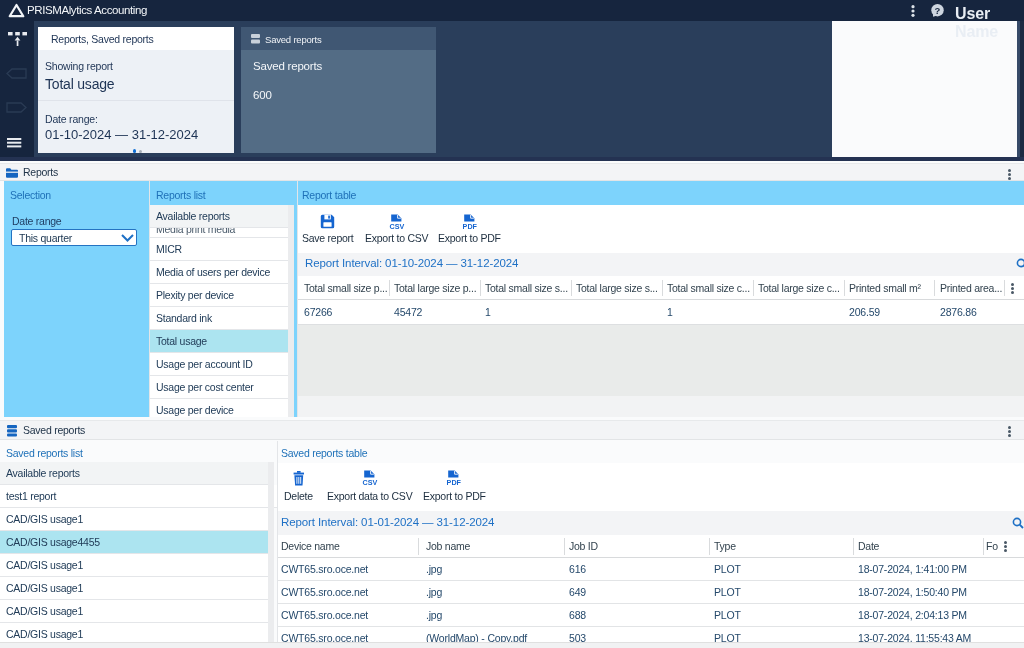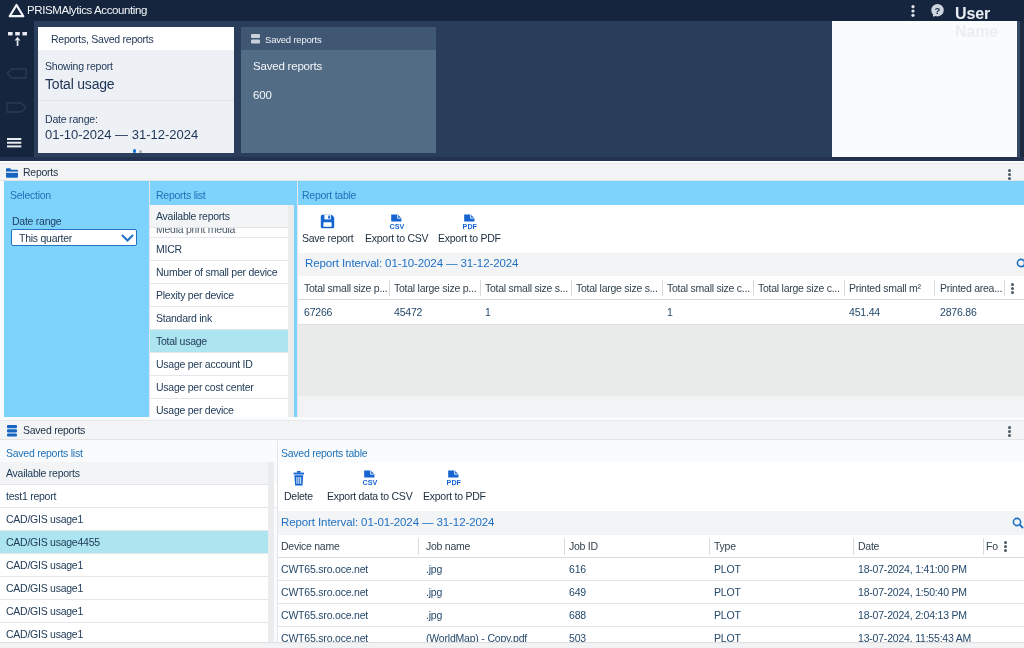--- a/index.html
+++ b/index.html
@@ -157,21 +157,21 @@
   <div class="row rowhead" style="left:146px;top:24px;width:138px;height:23px;">
       <span style="left:6px">Available reports</span>
     </div>
   <div class="row" style="left:146px;top:47px;width:138px;height:10px;overflow:hidden;">
       <span style="left:6px;top:-5px;transform:none;color:#4A5B6B">Media print media</span>
     </div>
   <div class="row" style="left:146px;top:57px;width:138px;height:23px;">
       <span style="left:6px">MICR</span>
     </div>
   <div class="row" style="left:146px;top:80px;width:138px;height:23px;">
-      <span style="left:6px">Number of small per device</span>
+      <span style="left:6px">Media of users per device</span>
     </div>
   <div class="row" style="left:146px;top:103px;width:138px;height:23px;">
       <span style="left:6px">Plexity per device</span>
     </div>
   <div class="row" style="left:146px;top:126px;width:138px;height:23px;">
       <span style="left:6px">Standard ink</span>
     </div>
   <div class="row rowsel" style="left:146px;top:149px;width:138px;height:23px;">
       <span style="left:6px">Total usage</span>
     </div>
@@ -237,21 +237,21 @@
   <div class="vdots" style="left:1007px;top:102px;height:10px">
       <i style="top:0"></i>
       <i style="top:4px"></i>
       <i style="top:8px"></i>
     </div>
   <div class="abs" style="left:294px;top:119px;width:730px;height:25px;background:#fff;border-bottom:1px solid #DDDFE1;"></div>
   <span class="tval" style="left:300px;top:125px">67266</span>
   <span class="tval" style="left:390px;top:125px">45472</span>
   <span class="tval" style="left:481px;top:125px">1</span>
   <span class="tval" style="left:663px;top:125px">1</span>
-  <span class="tval" style="left:845px;top:125px">451.44</span>
+  <span class="tval" style="left:845px;top:125px">206.59</span>
   <span class="tval" style="left:936px;top:125px">2876.86</span>
   <div class="abs" style="left:294px;top:144px;width:730px;height:71px;background:#E9EBEA;"></div>
   <div class="abs" style="left:294px;top:215px;width:730px;height:24px;background:#F2F3F4;"></div>
 </div>
 
 <div class="abs sechead" style="top:420px;height:20px;">
   <svg class="abs" style="left:7px;top:4px" width="10" height="12" viewBox="0 0 10 12">
     <g fill="#1565C0">
       <rect x="0" y="0" width="10" height="3.2" rx="1"></rect>
       <rect x="0" y="4.2" width="10" height="3.2" rx="1"></rect>

